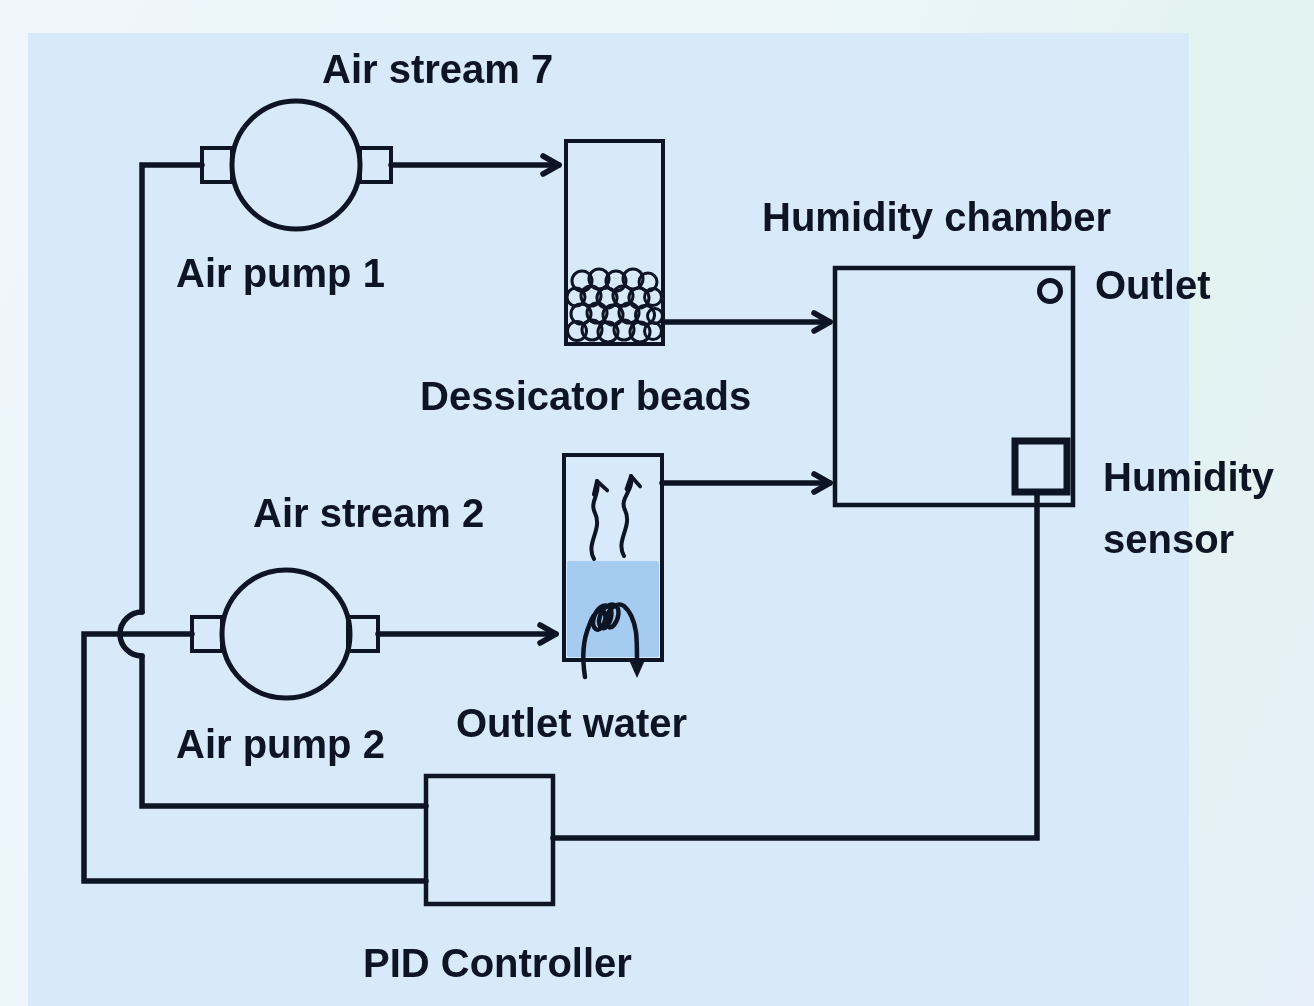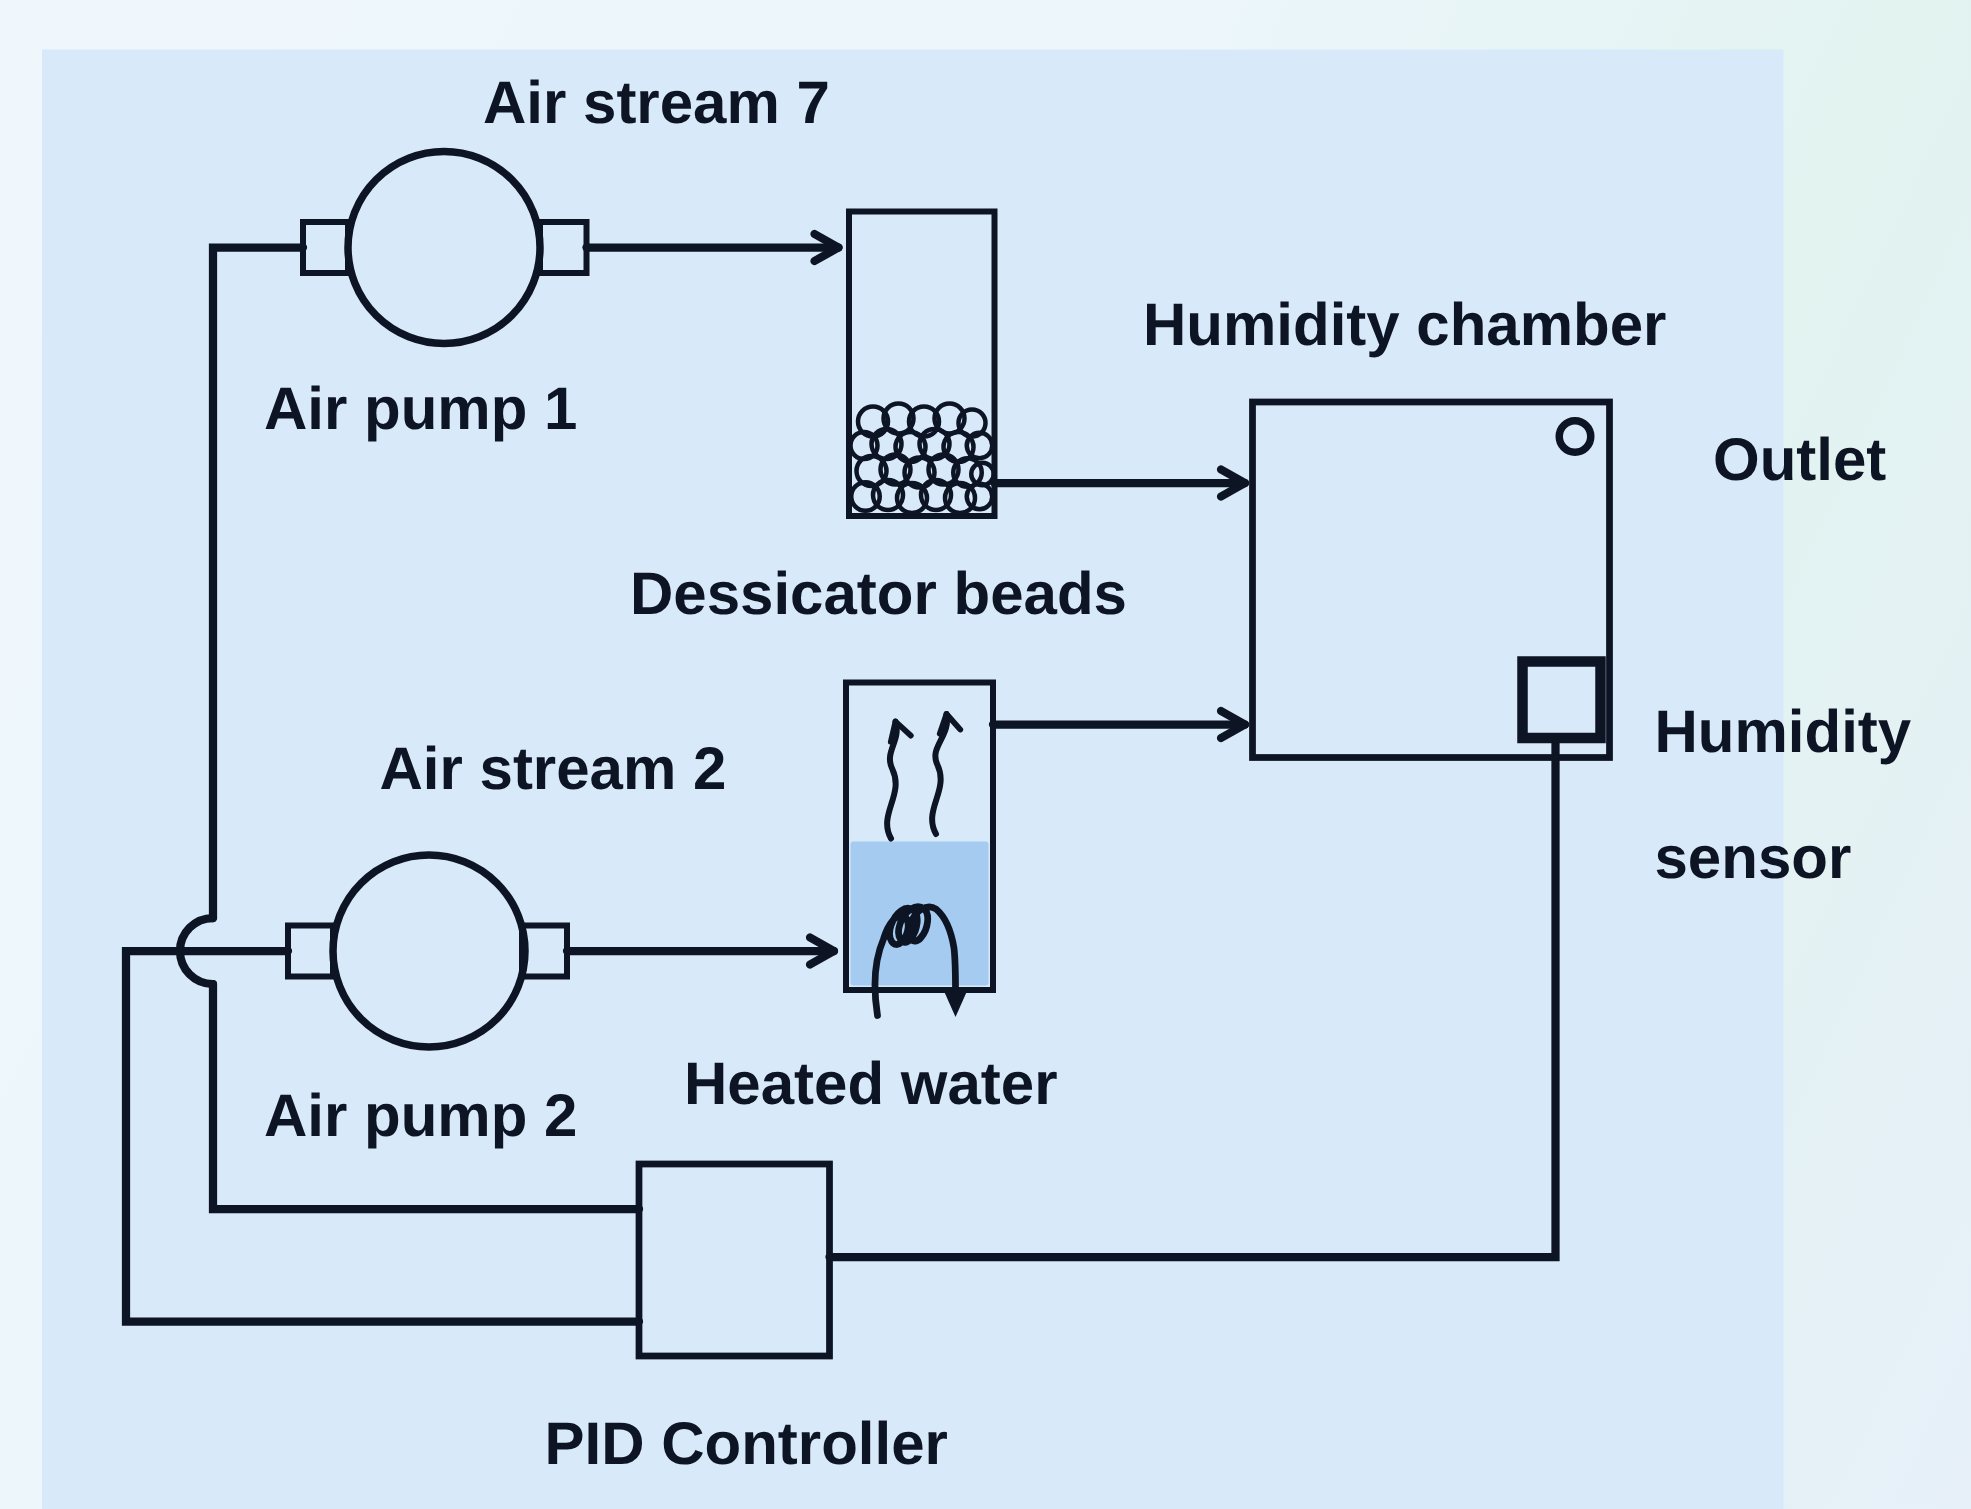--- a/index.html
+++ b/index.html
@@ -20,21 +20,21 @@
   .bead{stroke-width:3;}
   .steam{stroke-width:4;stroke-linecap:round;}
   .coil{stroke-width:4.5;stroke-linecap:round;}
   .outlet-hole{stroke-width:5;}
   .sensor-box{stroke-width:7;}
   .label{
     position:absolute;
     font-weight:700;font-size:40px;line-height:1.25;
     color:#0d1424;white-space:pre-line;letter-spacing:0px;
   }
-  .label--sensor{line-height:84px;}
+  .label--sensor{line-height:62px;}
 </style>
 </head>
 <body>
 
 <div class="stage">
 
   <svg width="1314" height="1006" viewBox="0 0 1314 1006">
     <defs>
       <marker id="chev" markerUnits="userSpaceOnUse" markerWidth="30" markerHeight="30" refX="22" refY="15" orient="auto">
         <path d="M6,6 L22,15 L6,24" fill="none" stroke="#0d1424" stroke-width="5.5" stroke-linecap="round" stroke-linejoin="round"></path>
@@ -129,20 +129,20 @@
       <rect class="shape sensor-box" x="1015" y="441" width="52" height="51"></rect>
     </g>
 
     <rect class="shape box-heavy" x="426" y="776" width="127" height="128" fill="#d8e9f9"></rect>
   </svg>
 
   <div class="label" style="left:322px;top:44px;">Air stream 7</div>
   <div class="label" style="left:176px;top:248px;">Air pump 1</div>
   <div class="label" style="left:420px;top:371px;text-align:right;">Dessicator beads</div>
   <div class="label" style="left:762px;top:192px;">Humidity chamber</div>
-  <div class="label" style="left:1095px;top:282px;margin-left:47px;">Outlet</div>
+  <div class="label" style="left:1095px;top:260px;">Outlet</div>
   <div class="label label--sensor" style="left:1103px;top:446px;">Humidity
 sensor</div>
   <div class="label" style="left:253px;top:488px;">Air stream 2</div>
   <div class="label" style="left:176px;top:719px;">Air pump 2</div>
-  <div class="label" style="left:456px;top:698px;">Heated water</div>
+  <div class="label" style="left:456px;top:698px;">Outlet water</div>
   <div class="label" style="left:363px;top:938px;text-align:right;">PID Controller</div>
 </div>
 
 </body></html>

